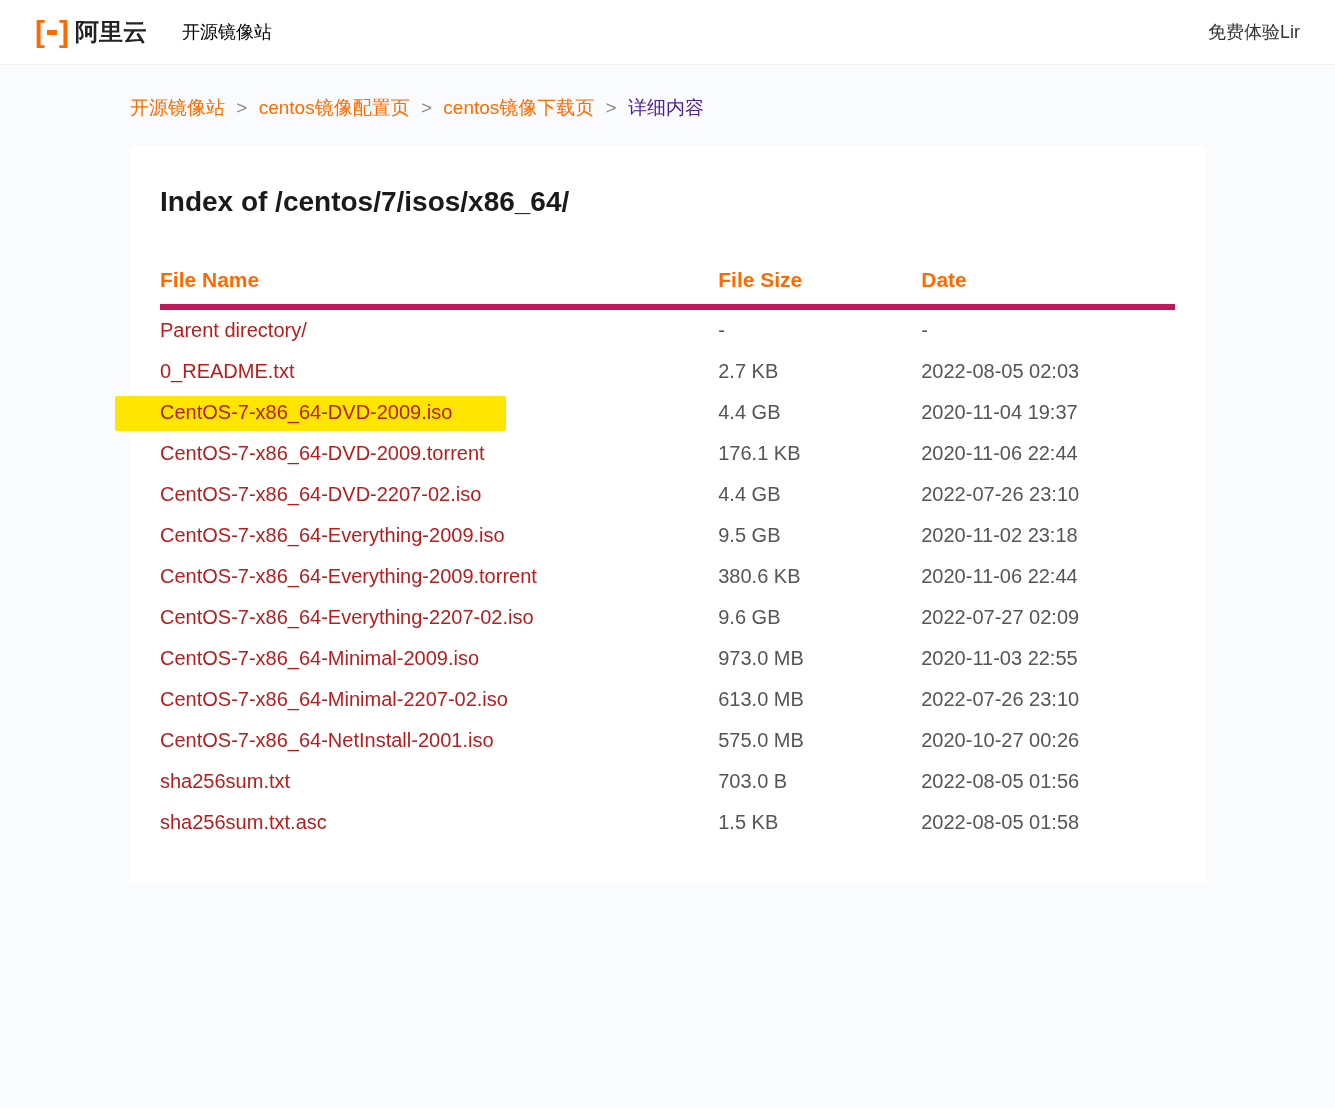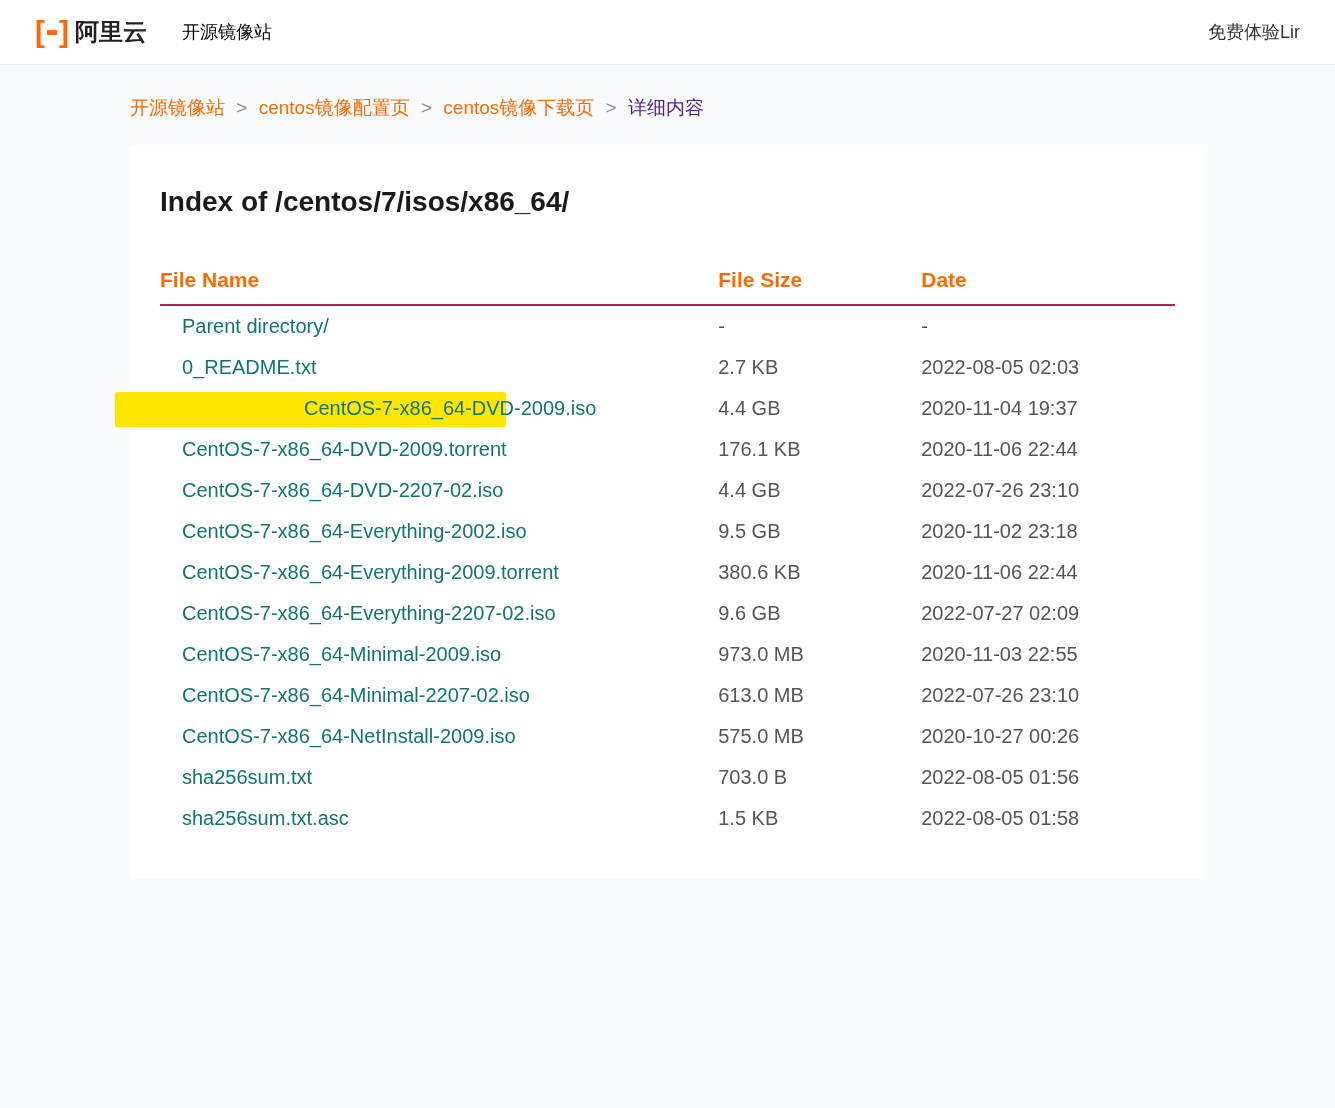--- a/index.html
+++ b/index.html
@@ -77,38 +77,36 @@
     .file-table {
       width: 100%;
       border-collapse: collapse;
     }
     .file-table th {
       text-align: left;
       color: #ff6a00;
       font-size: 21px;
       font-weight: 700;
       padding: 10px 0 12px;
-      border-bottom: 2px solid #be185d;
+      border-bottom: 6px solid #be185d;
     }
     .file-table td {
       padding: 9px 0;
       font-size: 20px;
       color: #555;
     }
     .file-table td:first-child a {
-      color: #0f766e;
+      color: #b91c1c;
       text-decoration: none;
-      margin-left: 22px;
     }
     .col-name { width: 55%; }
     .col-size { width: 20%; }
     .col-date { width: 25%; }
     tr.highlighted-yellow td:first-child {
       position: relative;
-      text-align: center;
     }
     tr.highlighted-yellow td:first-child::before {
       content: "";
       position: absolute;
       left: -45px;
       right: 38%;
       top: 4px;
       bottom: 2px;
       background: #ffe600;
       z-index: 0;
@@ -177,21 +175,21 @@
           <td><a href="#">CentOS-7-x86_64-DVD-2009.torrent</a></td>
           <td>176.1 KB</td>
           <td>2020-11-06 22:44</td>
         </tr>
         <tr>
           <td><a href="#">CentOS-7-x86_64-DVD-2207-02.iso</a></td>
           <td>4.4 GB</td>
           <td>2022-07-26 23:10</td>
         </tr>
         <tr>
-          <td><a href="#">CentOS-7-x86_64-Everything-2002.iso</a></td>
+          <td><a href="#">CentOS-7-x86_64-Everything-2009.iso</a></td>
           <td>9.5 GB</td>
           <td>2020-11-02 23:18</td>
         </tr>
         <tr>
           <td><a href="#">CentOS-7-x86_64-Everything-2009.torrent</a></td>
           <td>380.6 KB</td>
           <td>2020-11-06 22:44</td>
         </tr>
         <tr>
           <td><a href="#">CentOS-7-x86_64-Everything-2207-02.iso</a></td>
@@ -202,21 +200,21 @@
           <td><a href="#">CentOS-7-x86_64-Minimal-2009.iso</a></td>
           <td>973.0 MB</td>
           <td>2020-11-03 22:55</td>
         </tr>
         <tr>
           <td><a href="#">CentOS-7-x86_64-Minimal-2207-02.iso</a></td>
           <td>613.0 MB</td>
           <td>2022-07-26 23:10</td>
         </tr>
         <tr>
-          <td><a href="#">CentOS-7-x86_64-NetInstall-2009.iso</a></td>
+          <td><a href="#">CentOS-7-x86_64-NetInstall-2001.iso</a></td>
           <td>575.0 MB</td>
           <td>2020-10-27 00:26</td>
         </tr>
         <tr>
           <td><a href="#">sha256sum.txt</a></td>
           <td>703.0 B</td>
           <td>2022-08-05 01:56</td>
         </tr>
         <tr>
           <td><a href="#">sha256sum.txt.asc</a></td>

